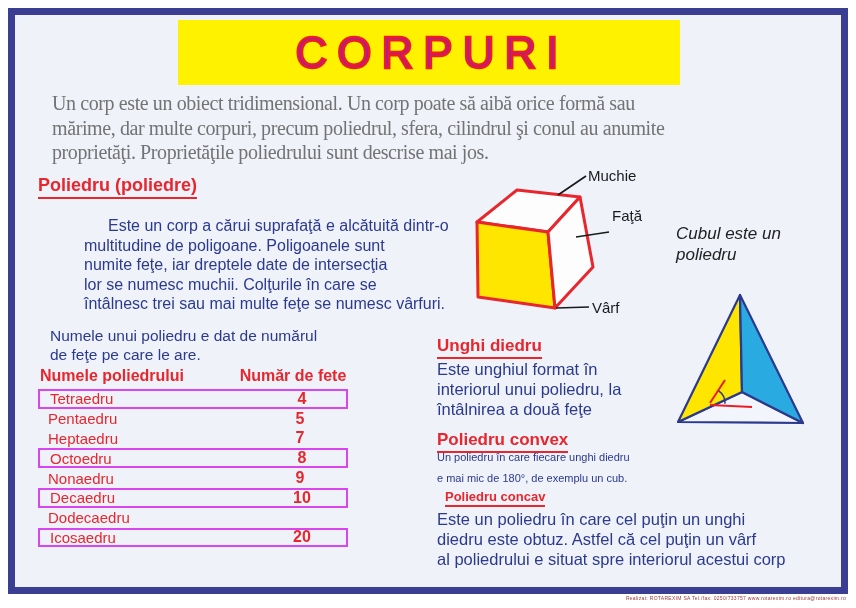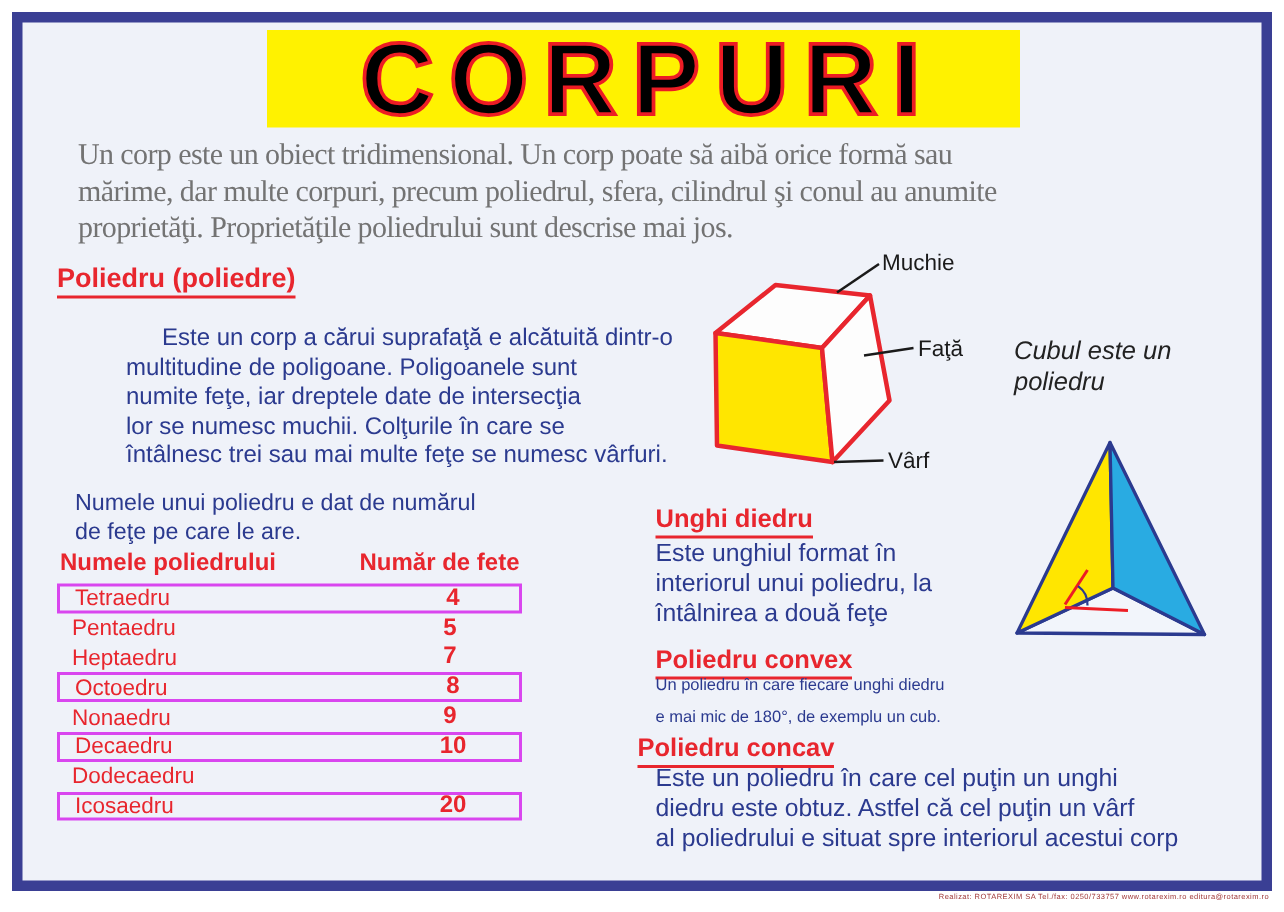--- a/index.html
+++ b/index.html
@@ -18,48 +18,48 @@
     background:#eff2f9;
   }
   .pre { white-space:pre; }
 
   .title-band {
     position:absolute; left:178px; top:20px; width:502px; height:65px;
     background:#fff200;
     display:flex; align-items:center; justify-content:center;
   }
   .title-text {
-    color:#000000; font-weight:bold; font-size:68px; letter-spacing:10px;
+    color:#a21caf; font-weight:normal; font-size:44px; letter-spacing:10px;
     -webkit-text-stroke:2.5px #ed1c24; line-height:1; padding-left:6px;
   }
 
   .intro {
     position:absolute; left:52px; top:91px;
     color:#737373; font-size:20px; line-height:24.5px; letter-spacing:-0.4px;font-family:Liberation Serif, serif;
   }
 
   .red-heading {
     position:absolute; color:#e8262e; font-weight:bold;
     border-bottom:2px solid #e8262e; padding-bottom:1px;
   }
   .h-poliedru { left:38px; top:175px; font-size:18px; }
   .h-unghi   { left:437px; top:336px; font-size:17px; }
   .h-convex  { left:437px; top:430px; font-size:17px; }
-  .h-concav  { left:425px; top:489px; font-size:17px; }
+  .h-concav  { left:445px; top:489px; font-size:13px; }
 
   .blue-para { position:absolute; color:#2b3a8f; }
   .poliedru-body { left:84px; top:216px; font-size:16px; line-height:19.5px; text-indent:24px; }
   .unghi-body  { left:437px; top:359px; font-size:16.5px; line-height:20px; }
   .convex-body { left:437px; top:447px; font-size:11px; line-height:21px; }
   .concav-body { left:437px; top:509px; font-size:16.5px; line-height:20px; }
 
   .cube-svg { position:absolute; left:455px; top:165px; }
   .cube-label { position:absolute; color:#1a1a1a; font-size:15px; }
   .lbl-muchie { left:588px; top:167px; }
-  .lbl-fata   { left:612px; top:224px; }
+  .lbl-fata   { left:612px; top:207px; }
   .lbl-varf   { left:592px; top:299px; }
   .cube-caption {
     position:absolute; left:676px; top:223px;
     color:#222; font-style:italic; font-size:17px; line-height:21px;
   }
 
   .tetra-svg { position:absolute; left:663px; top:286px; }
 
   .table-intro {
     position:absolute; left:50px; top:327px;

